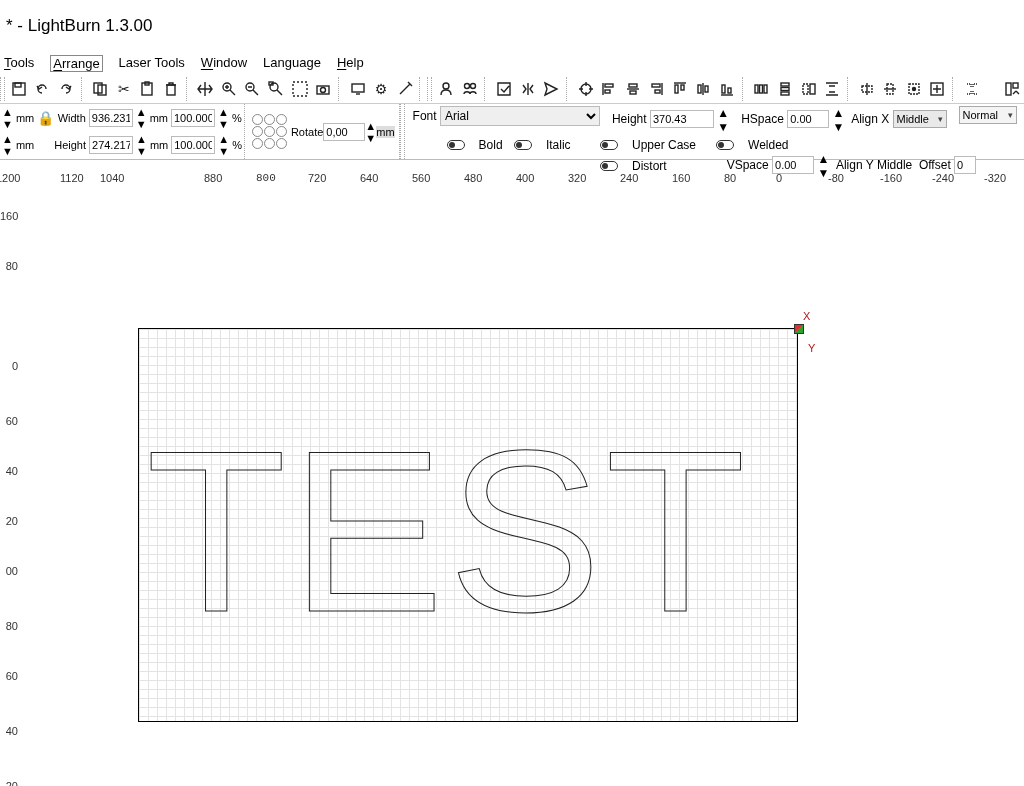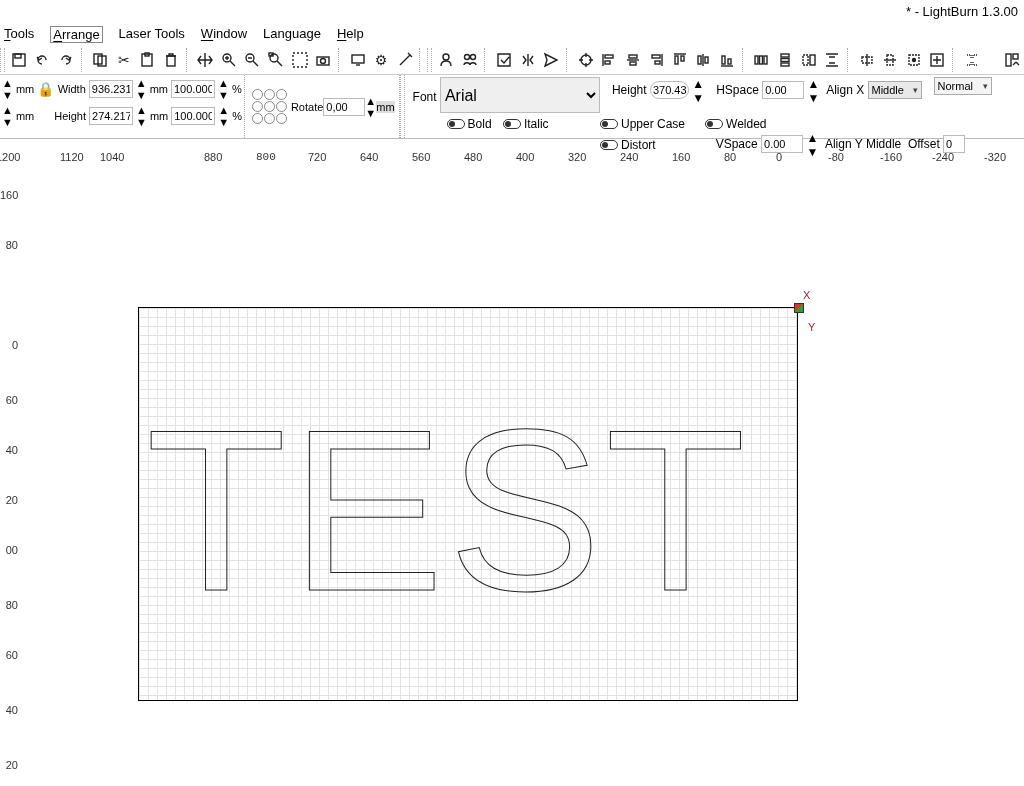--- a/index.html
+++ b/index.html
@@ -1,29 +1,29 @@
 <!DOCTYPE html>
 <html><head>
 <meta charset="utf-8">
 <style>
   * { box-sizing: border-box; margin:0; padding:0; font-family: Arial, sans-serif; }
   body { background:#fff; font-size:11px; color:#000; width:1024px; height:786px; overflow:hidden; }
-  .titlebar { padding:4px 6px; font-size:13px;text-align:right; }
+  .titlebar { padding:16px 6px; font-size:17px; }
   .menubar { padding:3px 4px; display:flex; gap:16px; font-size:13px;}
   .menubar span { cursor:default; }
   .menubar span.u { text-decoration:underline; text-decoration-color:#000; text-underline-offset:2px;}
   .toolbar { display:flex; align-items:center; padding:2px 0; border-bottom:1px solid #ccc; background:#fff;}
   .tbtn { width:22px; height:22px; display:flex; align-items:center; justify-content:center; margin:0 1px; font-size:14px; color:#222;}
   .tbtn svg { width:16px; height:16px; stroke:#222; fill:none; stroke-width:1.4; }
   .divider { width:5px; height:24px; border-left:1px dotted #aaa; margin:0 3px;}
   .texttoolbar { display:flex; align-items:flex-start; background:#fff; font-size:12px;}
   .texttoolbar .group { padding:2px 6px 2px 6px;}
   .texttoolbar input[type=text]{height:18px; border:1px solid #bbb; padding:0 2px; font-size:11px;}
-  .texttoolbar select{height:36px; border:1px solid #bbb; font-size:16px;}
-  .toggle { display:inline-flex; align-items:center; gap:3px; margin-right:8px;}
+  .texttoolbar select{height:20px; border:1px solid #bbb; font-size:12px;}
+  .toggle { display:inline-flex; align-items:center; gap:14px; margin-right:8px;}
   .toggle .sw { width:18px; height:10px; border:1px solid #333; border-radius:5px; position:relative; background:#fff;}
   .toggle .sw::after{ content:''; position:absolute; left:1px; top:1px; width:6px; height:6px; background:#333; border-radius:50%;}
   .texttoolbar .sel{ width:54px; height:18px; border:1px solid #aaa; background:#e9e9e9; font-size:11px; display:inline-flex; align-items:center; justify-content:space-between; padding:0 3px;}
   .texttoolbar .sel::after{ content:'▾'; font-size:9px; color:#444;}
   
   .canvaswrap { position:relative; width:1024px; height:640px; }
   .ruler-h { position:absolute; top:0; left:0; right:0; height:18px; font-size:11px; color:#333;}
   .ruler-h span{ position:absolute; top:0;}
   .ruler-v { position:absolute; top:18px; left:0; bottom:0; width:28px; font-size:11px; color:#333;}
   .ruler-v span{ position:absolute; left:0; text-align:right; width:18px;}
@@ -366,21 +366,21 @@
 
   <div class="texttoolbar" style="flex:1;">
     <div class="handle"></div>
     <div class="group" style="display:grid; grid-template-columns:auto auto auto auto; row-gap:4px; column-gap:12px;">
       <div>
         <span>Font</span>
         <select style="width:160px;"><option>Arial</option></select>
       </div>
       <div>
         <span>Height</span>
-        <input type="text" style="width: 39px; border-radius: 9px;" value="370.43">
+        <input type="text" style="width: 64px;" value="370.43">
         <span class="spin" style="display:inline-flex;flex-direction:column;vertical-align:middle;">
             <div>▲</div>
             <div>▼</div>
           </span>
       </div>
       <div>
         <span>HSpace</span>
         <input type="text" style="width: 42px;" value="0.00">
         <span class="spin" style="display:inline-flex;flex-direction:column;vertical-align:middle;">
             <div>▲</div>

